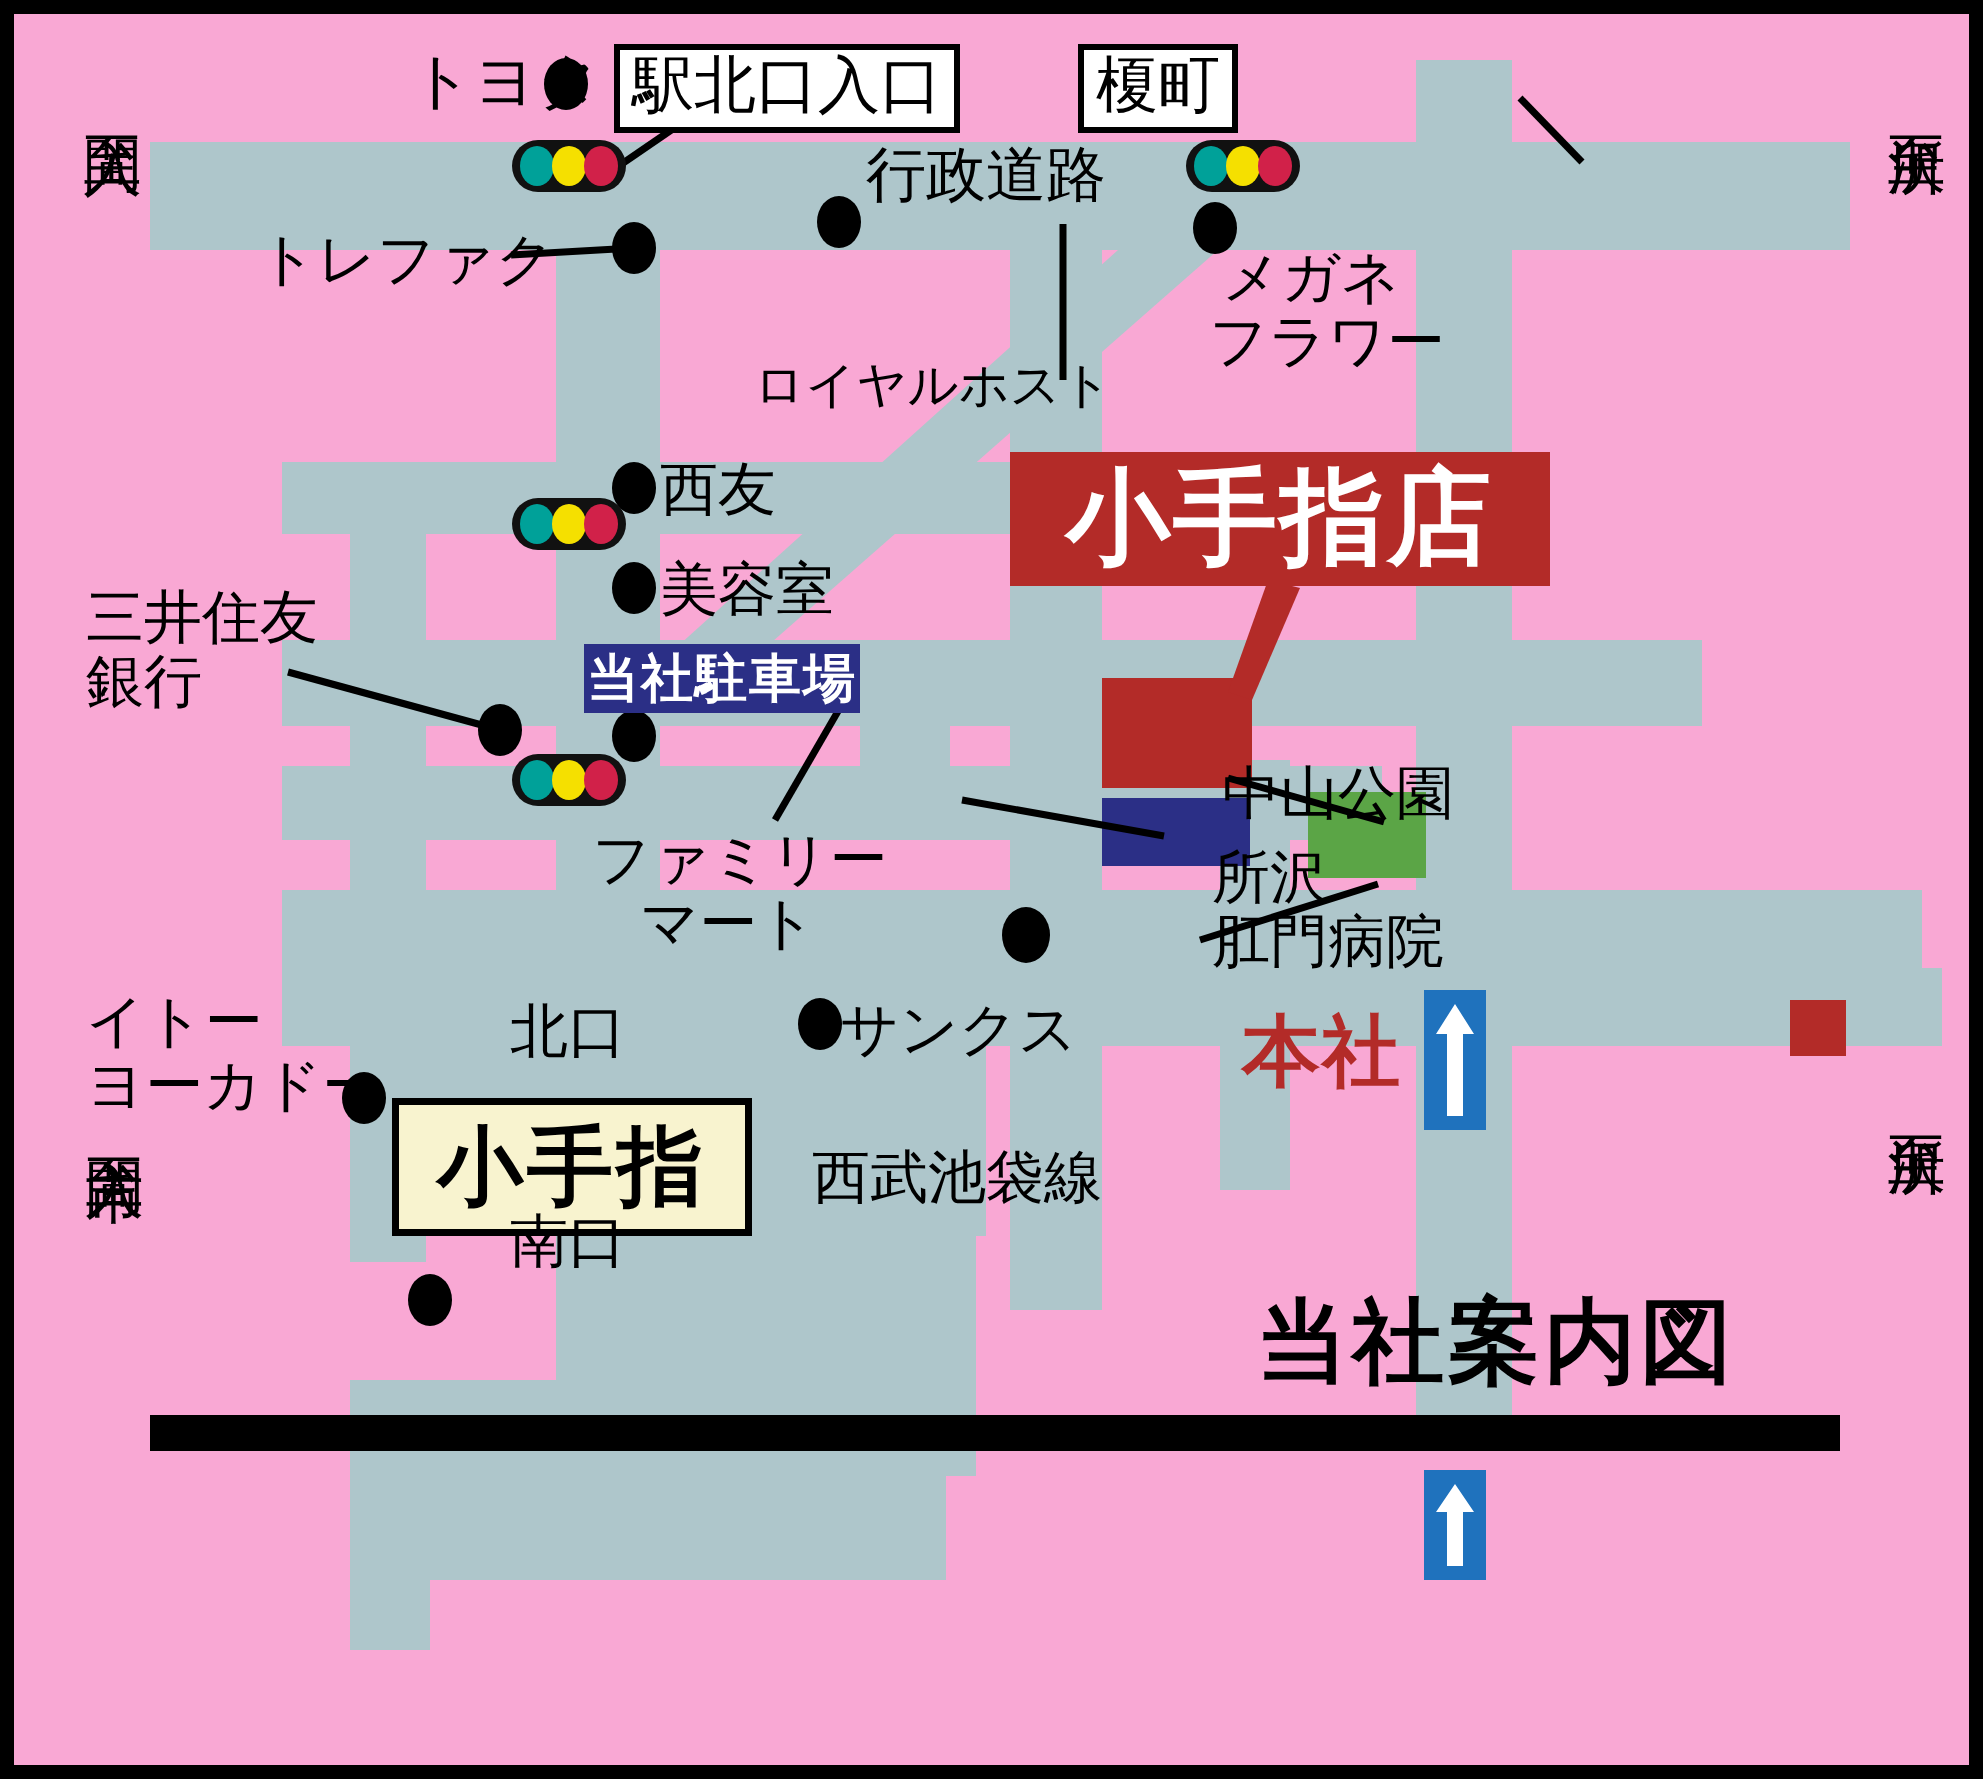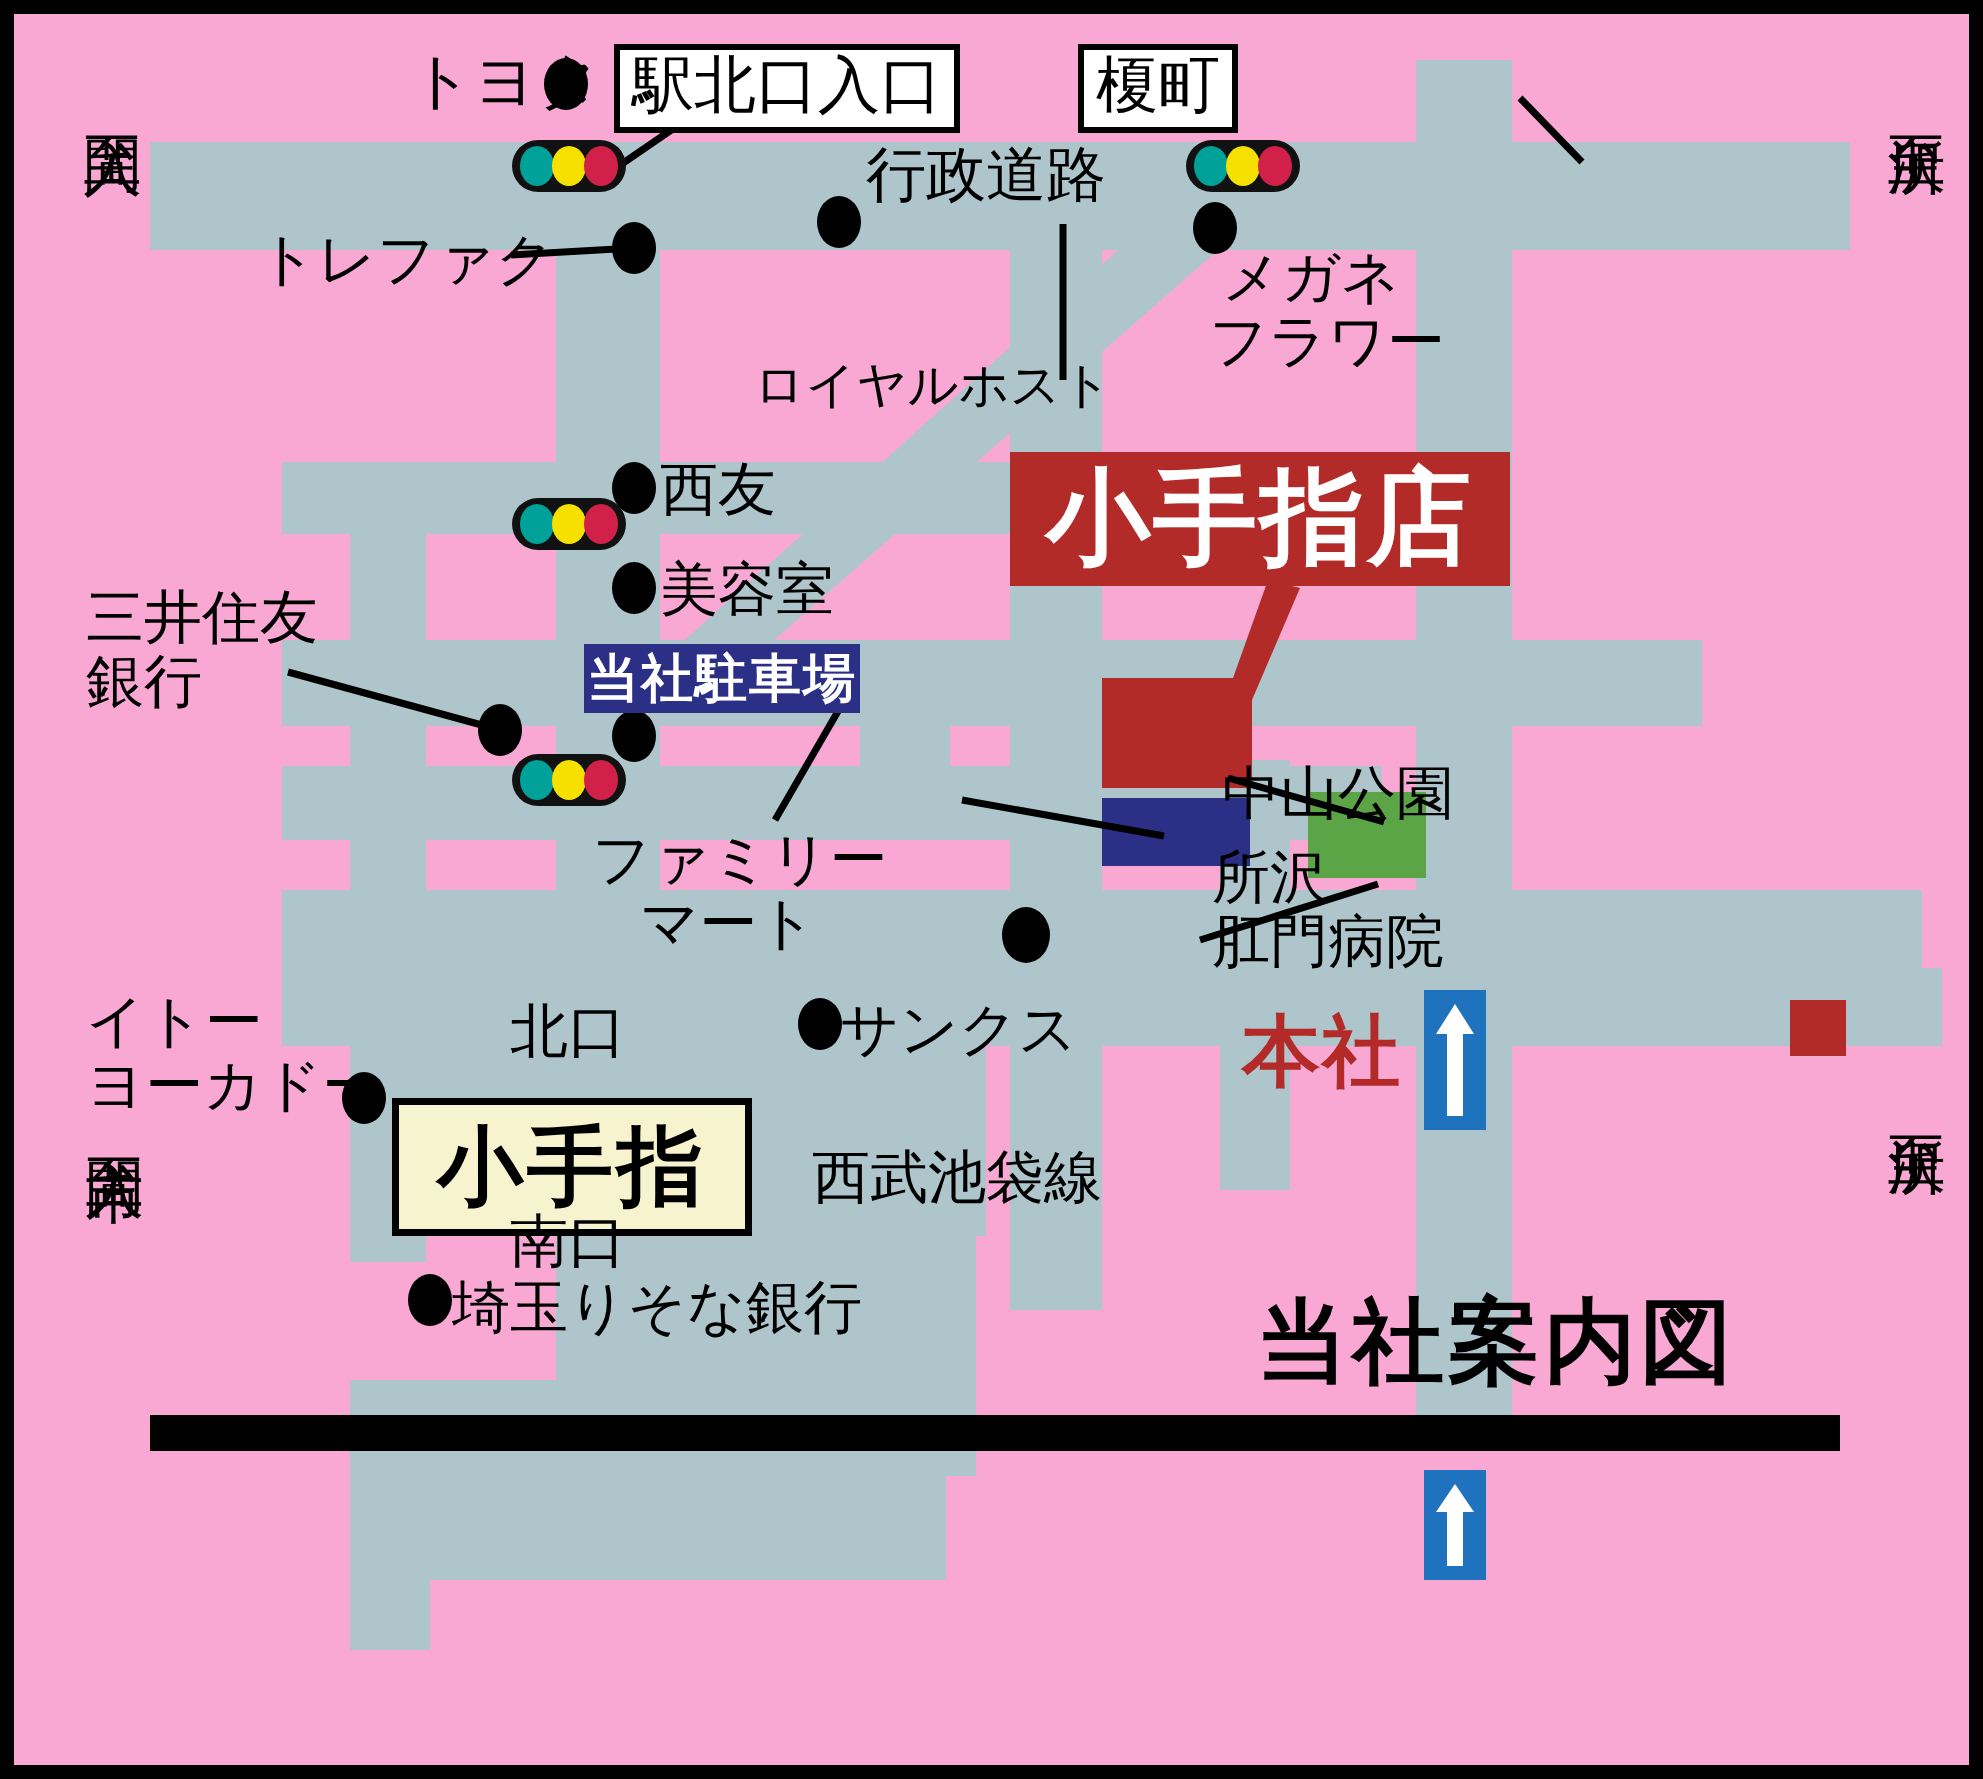--- a/index.html
+++ b/index.html
@@ -158,21 +158,21 @@
 
   <div class="lbl" style="left:754px;top:362px;font-size:50px;font-family:Liberation Mono, monospace;">ロイヤルホスト</div>
 
   <div class="lbl" style="left:660px;top:458px;font-size:58px;">西友</div>
 
   <div class="lbl" style="left:660px;top:558px;font-size:58px;">美容室</div>
 
   <div class="lbl" style="left:86px;top:586px;font-size:58px;">三井住友</div>
   <div class="lbl" style="left:86px;top:650px;font-size:58px;">銀行</div>
 
-  <div class="redtag" style="left:1010px;top:452px;width:500px;height:134px;font-size:104px;">小手指店</div>
+  <div class="redtag" style="left:1010px;top:452px;width:540px;height:134px;font-size:104px;">小手指店</div>
 
   <div class="bluetag" style="left:566px;top:644px;width:276px;height:69px;font-size:52px;margin-left:18px;">当社駐車場</div>
 
   <div class="lbl" style="left:1222px;top:762px;font-size:58px;">中山公園</div>
 
   <div class="lbl" style="left:592px;top:828px;font-size:58px;">ファミリー</div>
   <div class="lbl" style="left:640px;top:892px;font-size:58px;">マート</div>
 
   <div class="lbl" style="left:1212px;top:846px;font-size:58px;">所沢</div>
   <div class="lbl" style="left:1212px;top:910px;font-size:58px;">肛門病院</div>
@@ -189,18 +189,17 @@
   <div class="lbl vert" style="left:86px;top:1112px;font-size:58px;">至入間市</div>
 
   <div class="stationbox" style="left:392px;top:1098px;width:346px;height:124px;font-size:86px;">小手指</div>
 
   <div class="lbl" style="left:812px;top:1146px;font-size:58px;">西武池袋線</div>
 
   <div class="lbl vert" style="left:1888px;top:1090px;font-size:58px;">至所沢</div>
 
   <div class="lbl" style="left:510px;top:1210px;font-size:58px;">南口</div>
 
-  <div class="lbl" style="left:452px;top:1276px;font-size:58px;">埼玉りそな銀行</div>
 
   <div class="maptitle" style="left:1256px;top:1280px;font-size:92px;">当社案内図</div>
 
   <div id="frame"></div>
 </div>
 
 </body></html>

